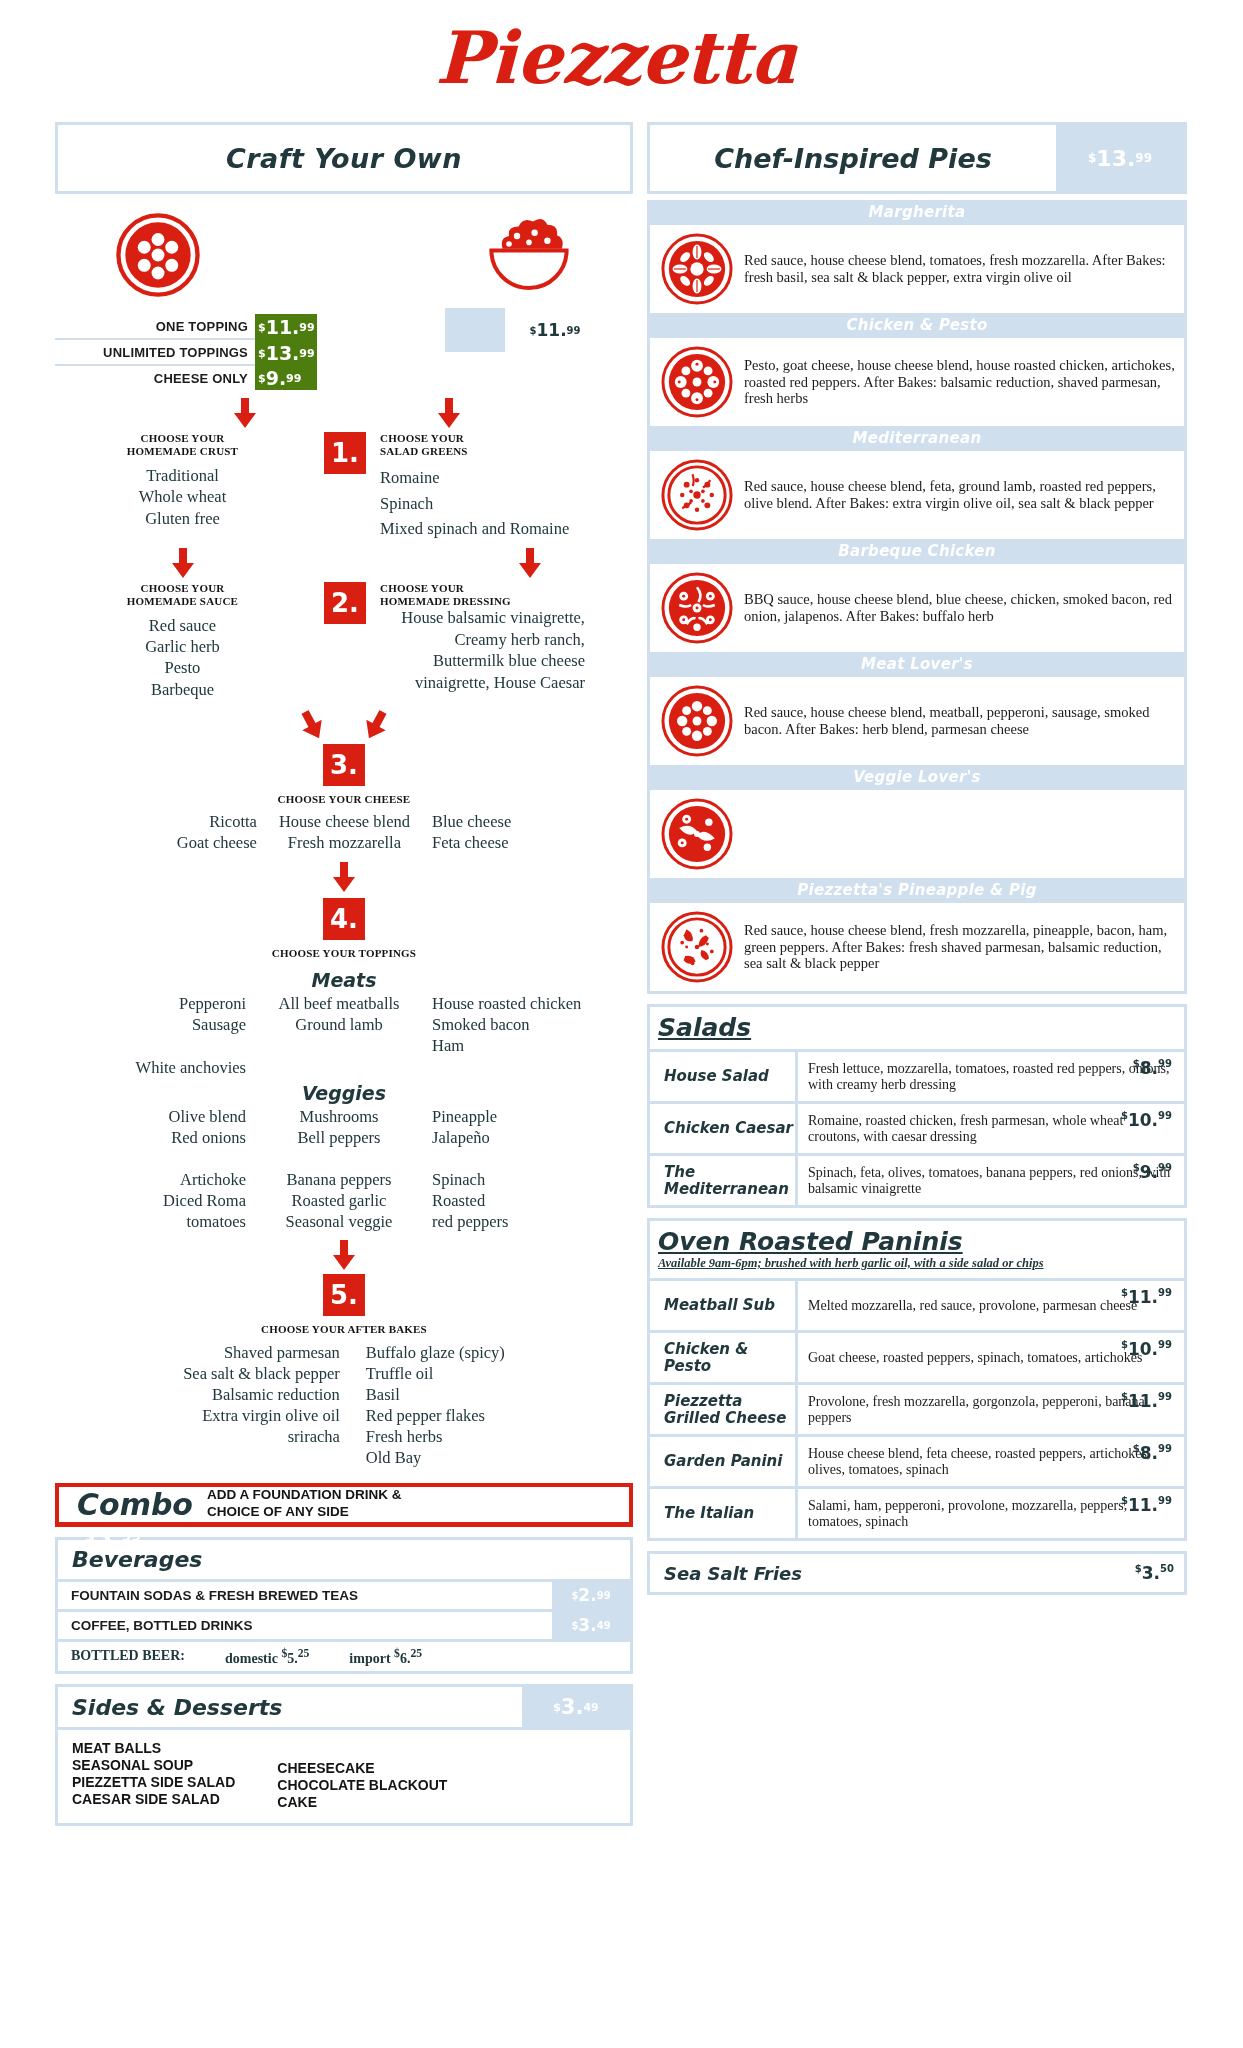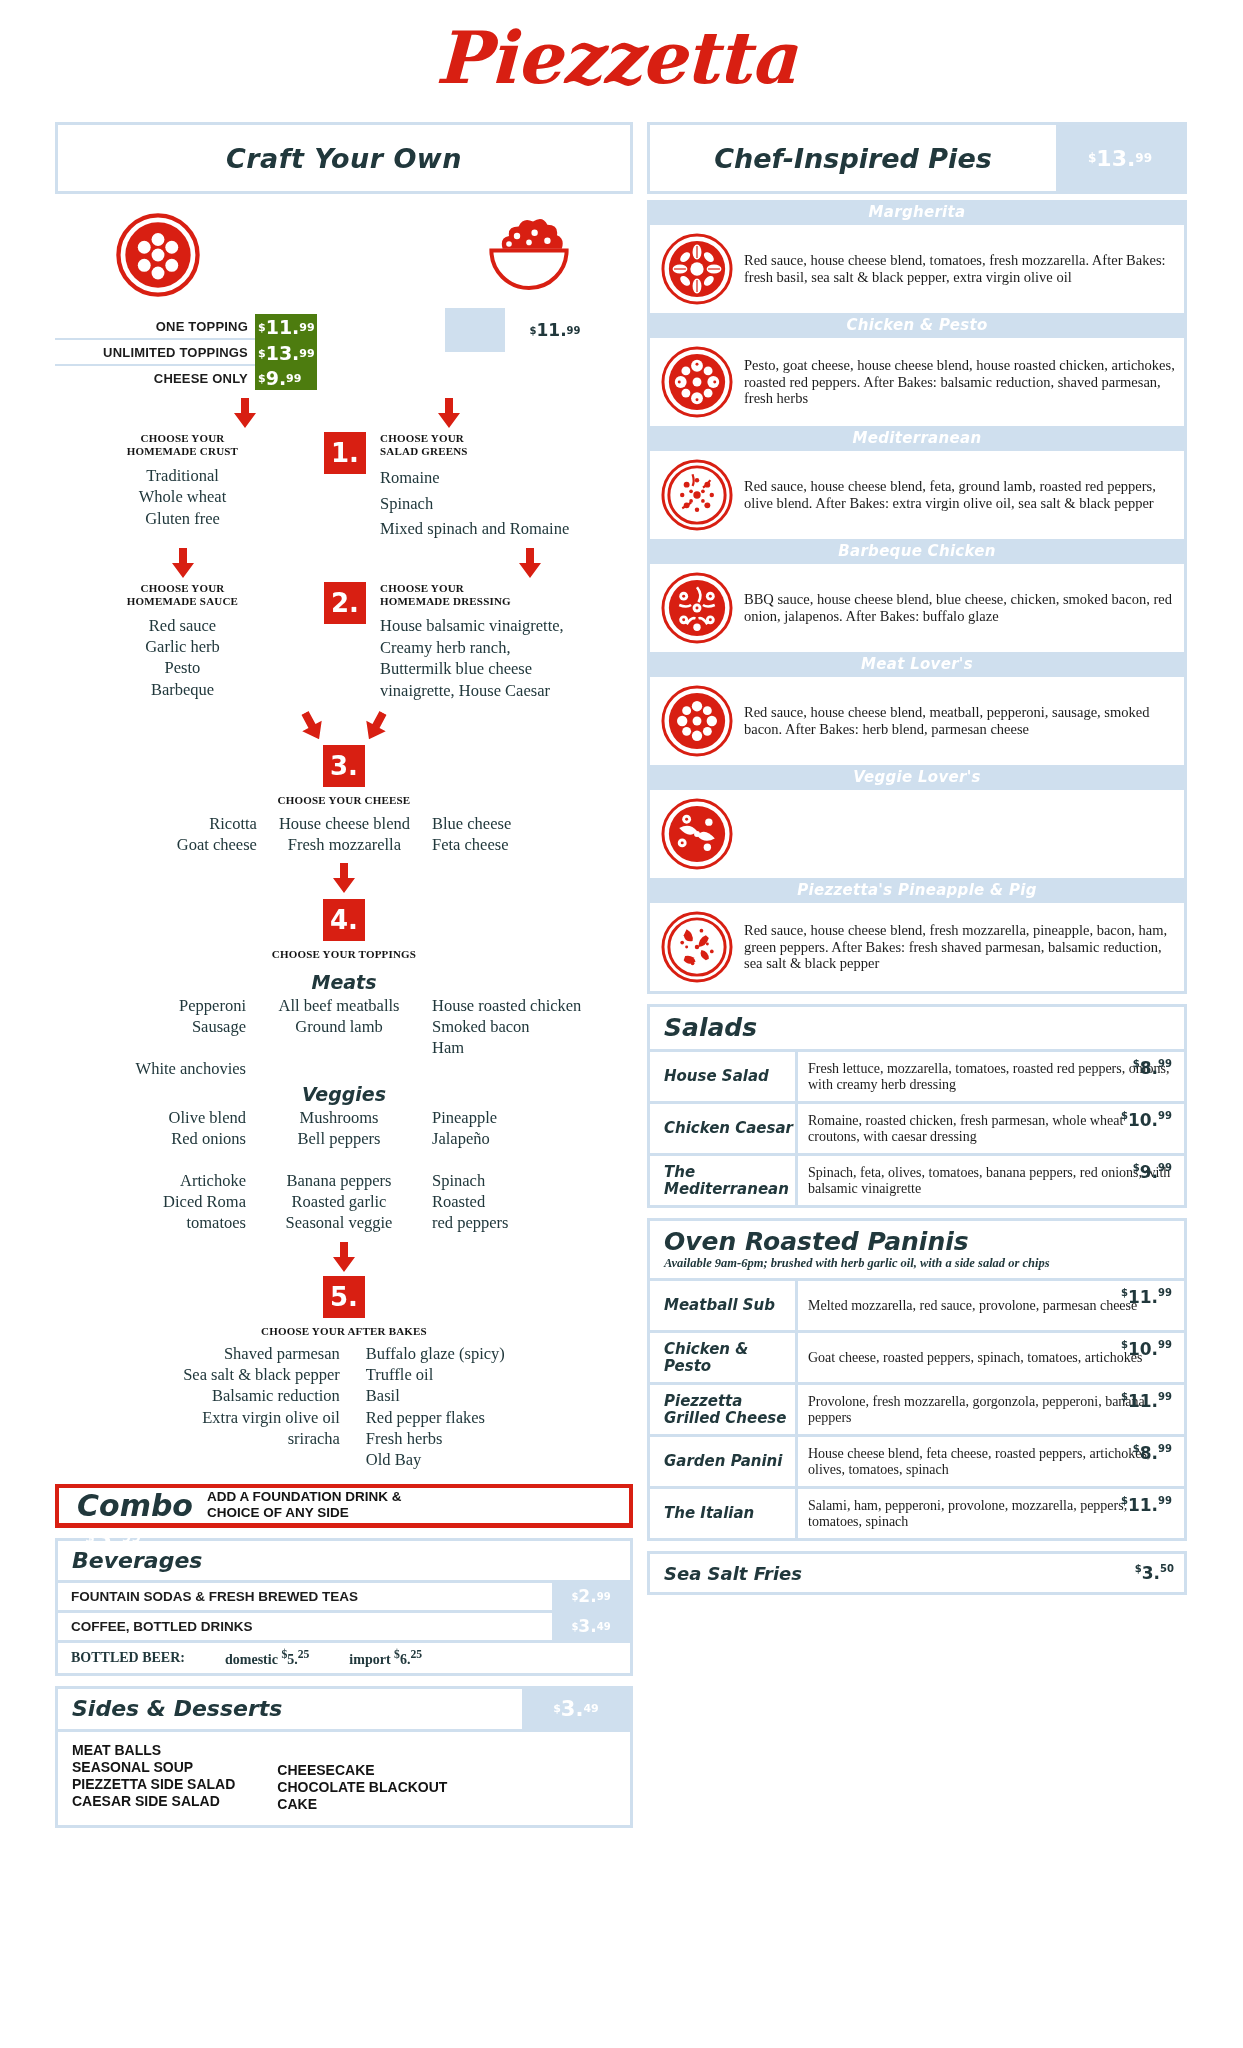--- a/index.html
+++ b/index.html
@@ -137,21 +137,21 @@
   .pies-head .p { width:128px; background:#cfdfee; color:#fff; display:flex; align-items:center; justify-content:center;
     font-family:"DejaVu Sans",sans-serif; font-weight:bold; font-size:22px;}
   .pies-head .p sup{font-size:12px;}
 
   .pie-name { background:#cfdfee; color:#fff; text-align:center; padding:3px 0 4px;
     font-family:"DejaVu Sans",sans-serif; font-weight:bold; font-style:italic; font-size:15px; letter-spacing:.3px;}
   .pie-row { display:flex; background:#fff; align-items:center; padding:7px 6px 7px 10px; gap:10px; }
   .pie-desc { font-family:"Liberation Serif",serif; font-size:14.5px; line-height:1.16; color:#1c1c1c; flex:1;}
 
   
-  .tbl-head { padding:6px 0 7px 14px; }
+  .tbl-head { padding:6px 0 7px 8px;text-decoration:underline; }
   .tbl-head .t{font-size:25px;font-family:"DejaVu Sans",sans-serif;font-weight:bold;font-style:italic;}
   .tbl-head .sub{font-family:"Liberation Serif",serif;font-style:italic;font-weight:bold;font-size:12.5px;color:#21383c;}
   .trow { display:flex; border-top:3px solid #cfdfee; min-height:52px; }
   .tname { width:148px; display:flex; align-items:center; padding-left:14px; border-right:3px solid #cfdfee;
     font-family:"DejaVu Sans",sans-serif; font-weight:bold; font-style:italic; font-size:15px; line-height:1.1;}
   .tdesc { flex:1; display:flex; align-items:center; padding:4px 6px 4px 10px; position:relative;
     font-family:"Liberation Serif",serif; font-size:14px; line-height:1.13; color:#1c1c1c;}
   .tprice { position:absolute; right:12px; top:6px; font-family:"DejaVu Sans",sans-serif; font-weight:bold;
     font-size:17px; color:#21383c;}
   .tprice sup{font-size:10px;}
@@ -283,21 +283,21 @@
 Garlic herb
 Pesto
 Barbeque</div>
           </div>
           <div class="flow-mid">
             <div class="step-num">2.</div>
           </div>
           <div class="flow-right">
             <div class="step-head" style="white-space:pre-line">CHOOSE YOUR
 HOMEMADE DRESSING</div>
-            <div class="opt-list" style="margin-top:8px; line-height:1.3; width:205px;">House balsamic vinaigrette, Creamy herb ranch, Buttermilk blue cheese vinaigrette, House Caesar</div>
+            <div class="opt-list" style="line-height:1.3; width:205px;text-align:right;">House balsamic vinaigrette, Creamy herb ranch, Buttermilk blue cheese vinaigrette, House Caesar</div>
           </div>
         </div>
 
         <div style="display:flex; justify-content:center; gap:34px; margin-top:10px;">
           <svg width="30" height="30" viewBox="0 0 26 30" style="transform:rotate(-28deg)">
               <path d="M9 0h8v15h7L13 30 2 15h7z" fill="#d81f12"></path>
             </svg>
           <svg width="30" height="30" viewBox="0 0 26 30" style="transform:rotate(28deg)">
               <path d="M9 0h8v15h7L13 30 2 15h7z" fill="#d81f12"></path>
             </svg>
@@ -566,21 +566,21 @@
               <path d="M64 72 q-6 -10 -12 -8" stroke="#fff" stroke-width="3.5" fill="none"></path>
             </g>
             <g fill="#d81f12">
               <circle cx="32" cy="34" r="2"></circle>
                 <circle cx="68" cy="34" r="2"></circle>
               <circle cx="32" cy="66" r="2"></circle>
                 <circle cx="68" cy="66" r="2"></circle>
               <circle cx="50" cy="50" r="2"></circle>
             </g>
           </svg>
-          <div class="pie-desc">BBQ sauce, house cheese blend, blue cheese, chicken, smoked bacon, red onion, jalapenos. After Bakes: buffalo glaze</div>
+          <div class="pie-desc">BBQ sauce, house cheese blend, blue cheese, chicken, smoked bacon, red onion, jalapenos. After Bakes: buffalo herb</div>
         </div>
 
         <div class="pie-name">Meat Lover's</div>
         <div class="pie-row">
           <svg width="74" height="74" viewBox="0 0 100 100">
             <circle cx="50" cy="50" r="46" fill="none" stroke="#d81f12" stroke-width="4"></circle>
             <circle cx="50" cy="50" r="38" fill="#d81f12"></circle>
             <g fill="#fff">
               <circle cx="50" cy="30" r="7"></circle>
                 <circle cx="50" cy="70" r="7"></circle>

